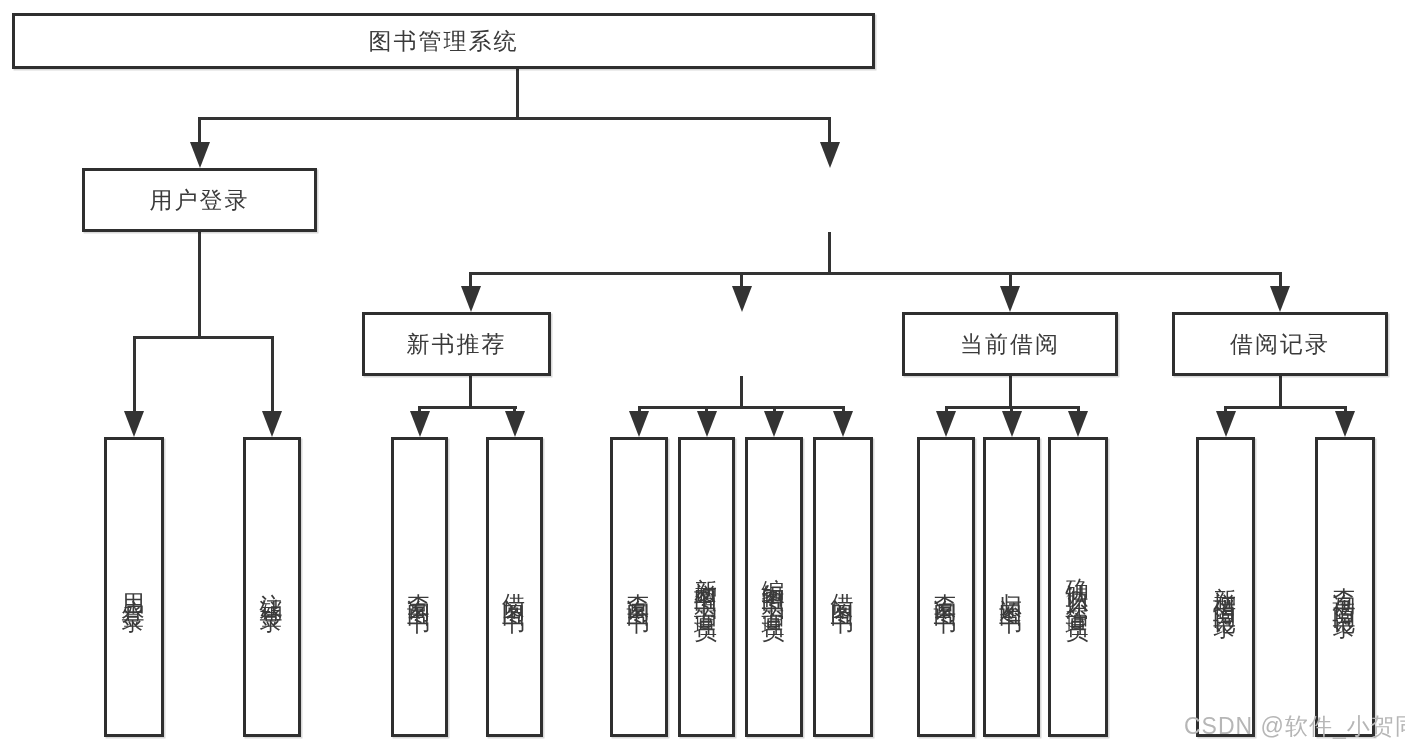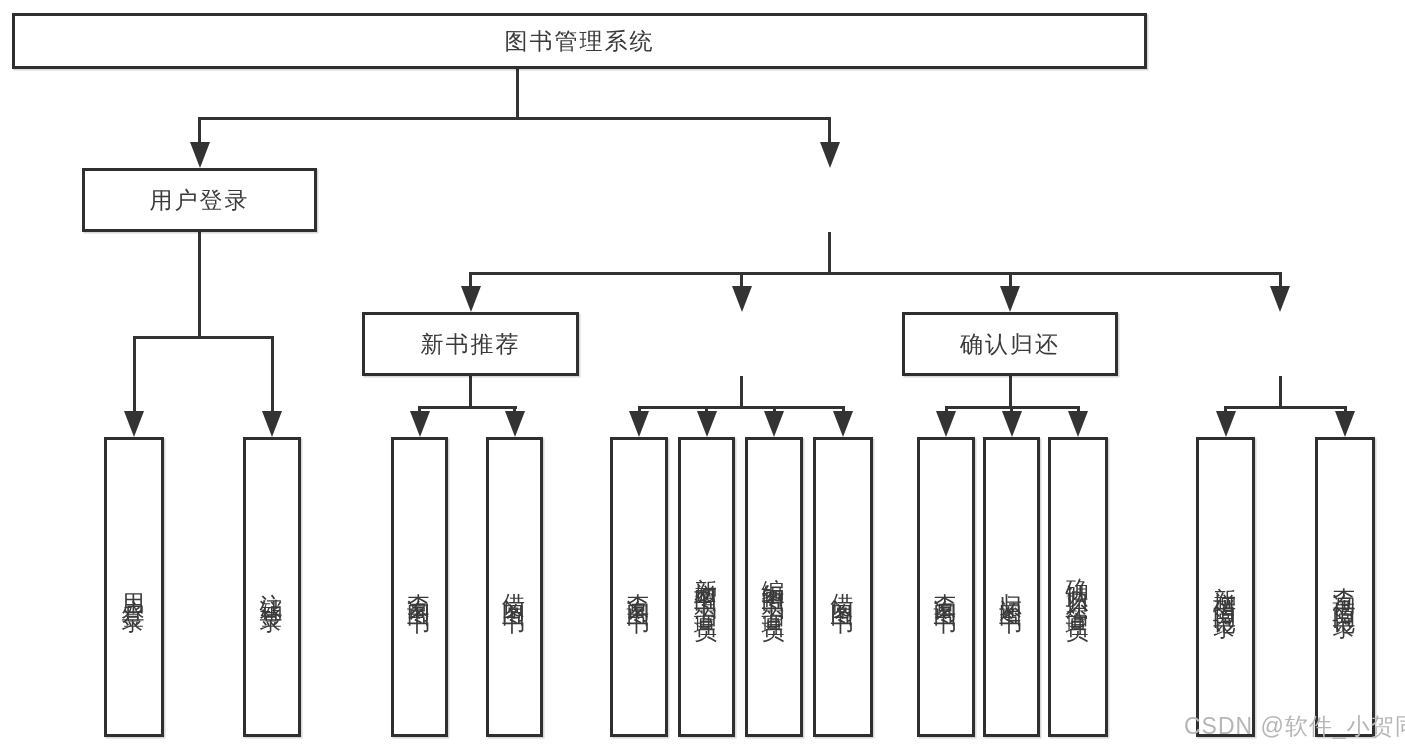--- a/index.html
+++ b/index.html
@@ -73,33 +73,36 @@
   <i class="l" style="left:1076.5px;top:406px;width:3px;height:7px"></i>
   <i class="a" style="left:1068px;top:411px"></i>
 
   <i class="l" style="left:1278.5px;top:376px;width:3px;height:30px"></i>
   <i class="l" style="left:1224px;top:406px;width:122.5px;height:3px"></i>
   <i class="l" style="left:1224px;top:406px;width:3px;height:7px"></i>
   <i class="a" style="left:1215.5px;top:411px"></i>
   <i class="l" style="left:1343.5px;top:406px;width:3px;height:7px"></i>
   <i class="a" style="left:1335px;top:411px"></i>
 
-  <div class="node" style="left:12px;top:13px;width:1135px;height:56px">
+  <div class="node" style="left:12px;top:13px;width:863px;height:56px">
     <span class="lbl">图书管理系统</span>
   </div>
 
   <div class="node" style="left:82px;top:168px;width:235px;height:64px">
     <span class="lbl">用户登录</span>
   </div>
 
-  <div class="node" style="left:362px;top:312px;width:217px;height:64px">
+  <div class="node" style="left:362px;top:312px;width:189px;height:64px">
     <span class="lbl">新书推荐</span>
   </div>
   <div class="node" style="left:902px;top:312px;width:216px;height:64px">
-    <span class="lbl">确认归还</span>
+    <span class="lbl">当前借阅</span>
+  </div>
+  <div class="node" style="left:1172px;top:312px;width:216px;height:64px">
+    <span class="lbl">借阅记录</span>
   </div>
 
   <div class="node v" style="left:104px;top:437px;width:60px;height:300px">
     <span class="lbl">用户登录</span>
   </div>
   <div class="node v" style="left:243px;top:437px;width:58px;height:300px">
     <span class="lbl">注销登录</span>
   </div>
 
   <div class="node v" style="left:391px;top:437px;width:57px;height:300px">

